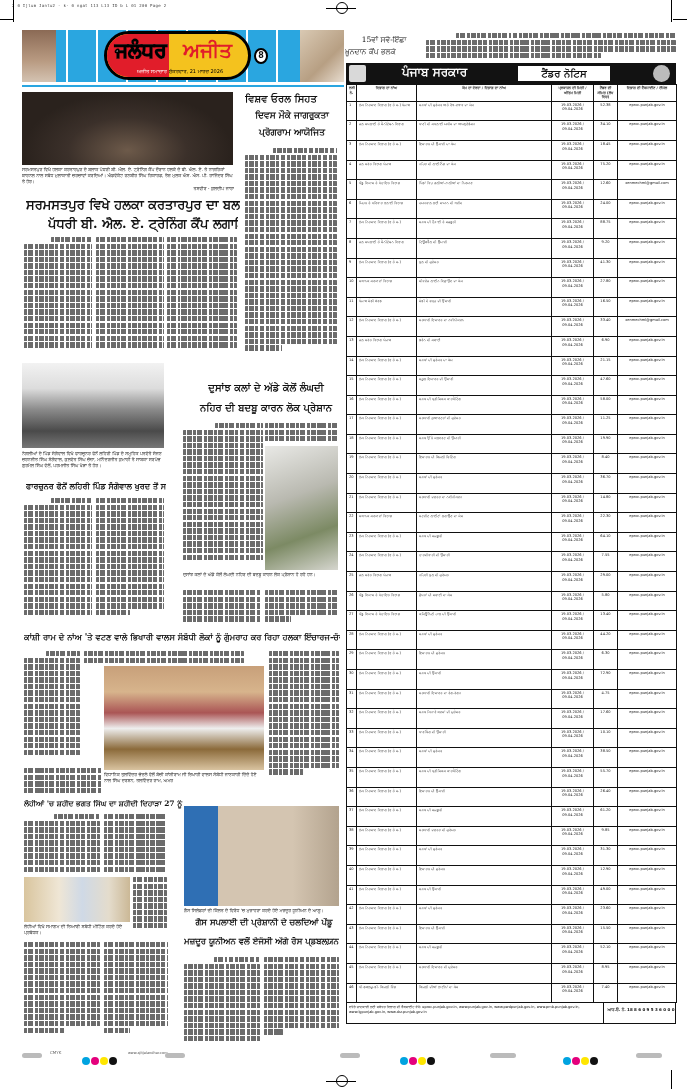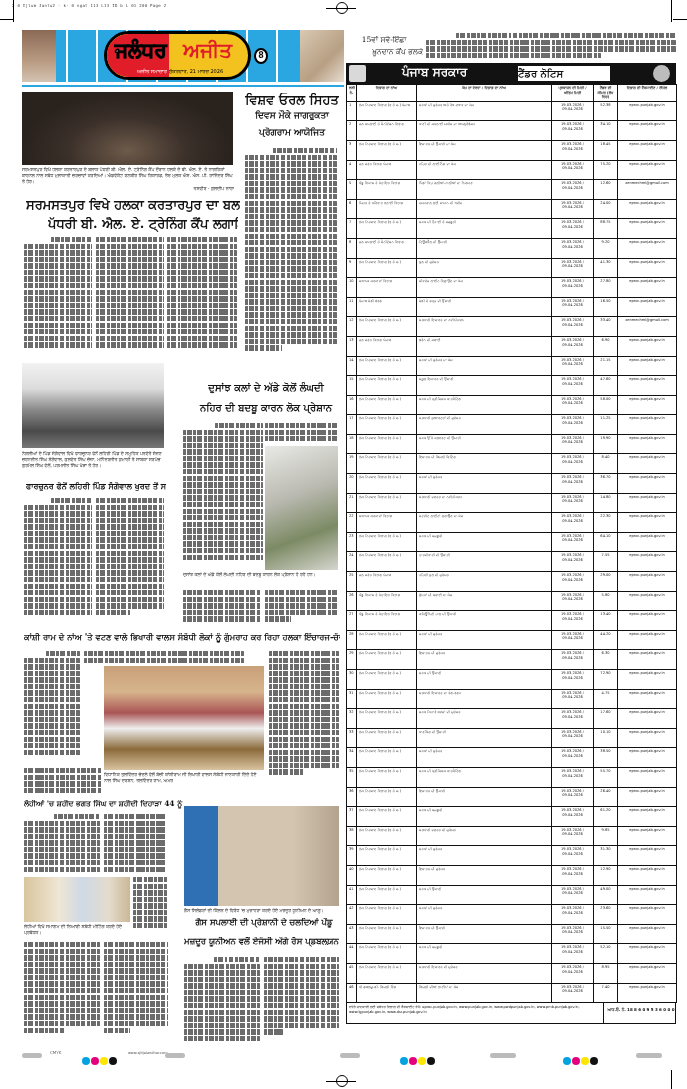--- a/index.html
+++ b/index.html
@@ -32,21 +32,21 @@
   .ph1{background:radial-gradient(ellipse at 50% 80%,#6d5a4a,#3b302a 40%,#2a221d 70%),#2a221d}
   .ph2{background:linear-gradient(180deg,#f2f2f2 0,#dcdcdc 30%,#8a8a8a 55%,#4a4a4a 80%,#777 100%)}
   .ph3{background:linear-gradient(160deg,#e9e9e6,#b9b9b0 40%,#7c8a64 70%,#d6d6cf)}
   .ph4{background:linear-gradient(180deg,#c8a07a 0,#d7b48c 25%,#a55 45%,#eee 60%,#8b6a3a 80%,#d9c3a0 100%)}
   .ph5{background:linear-gradient(90deg,#2f6fb4 0 22%,#d4c5b1 22% 70%,#b3a38e 100%)}
   .ph6{background:linear-gradient(90deg,#d9c59e 0,#efe6d5 33%,#cfd9e6 55%,#e4dccc 80%,#cbb896 100%)}
   .tender-head{left:346px;top:63px;width:330px;height:21px;background:#121212}
   .tender-logo-l{position:absolute;left:3px;top:2px;width:17px;height:17px;background:#d9d9d9;border-radius:2px}
   .tender-logo-r{position:absolute;right:6px;top:2px;width:17px;height:17px;background:#bcbcbc;border-radius:50%}
   .tender-title{position:absolute;left:56px;top:2px;font-size:12px;font-weight:bold;color:#fff;font-family:"DejaVu Serif",serif}
-  .tender-badge{position:absolute;left:172px;top:3px;width:92px;height:15px;background:#fff;font-size:10px;font-weight:bold;text-align:left;line-height:15px;font-family:"DejaVu Serif",serif}
+  .tender-badge{position:absolute;left:172px;top:3px;width:92px;height:15px;background:#fff;font-size:10px;font-weight:bold;text-align:center;line-height:15px;font-family:"DejaVu Serif",serif}
   .tbl{left:346px;top:84px;width:330px;height:918px;border:1px solid #111;border-collapse:collapse;table-layout:fixed}
   .tbl th,.tbl td{border:1px solid #111;font-size:3.6px;line-height:4.6px;vertical-align:top;padding:1px 2px;overflow:hidden;color:#222}
   .tbl th{height:13px;font-weight:bold;text-align:center;font-size:3.6px}
   .tbl td.c{text-align:center}
   .tender-footer{left:346px;top:1002px;width:330px;height:22px;border:1px solid #111;font-size:3.5px;line-height:4.5px}
   .colorbar{height:5px;border-radius:3px;background:#bbb}
   .cmyk{width:8px;height:8px;border-radius:50%;display:inline-block;margin-right:1px}
 </style>
 </head>
 <body>
@@ -133,21 +133,21 @@
     <span></span>
     <span></span>
     <span></span>
     <span></span>
     <span></span>
     <span></span>
     <span></span>
     <span></span>
 </div>
 
-<div class="abs hl" style="left:245px;top:93px;width:94px;font-size:13px;text-align:center">ਵਿਸ਼ਵ ਓਰਲ ਸਿਹਤ</div>
+<div class="abs hl" style="left:245px;top:93px;width:94px;font-size:10px;">ਵਿਸ਼ਵ ਓਰਲ ਸਿਹਤ</div>
 <div class="abs hl" style="left:245px;top:110px;width:94px;font-size:9px;text-align:center">ਦਿਵਸ ਮੌਕੇ ਜਾਗਰੂਕਤਾ</div>
 <div class="abs hl" style="left:245px;top:127px;width:94px;font-size:9px;text-align:center">ਪ੍ਰੋਗਰਾਮ ਆਯੋਜਿਤ</div>
 <div class="abs body-text" style="left:245px;top:148px;width:92px;height:210px">
   <span style="width:70%;margin-left:30%"></span>
     <span></span>
     <span></span>
     <span></span>
     <span></span>
     <span></span>
     <span></span>
@@ -320,21 +320,21 @@
     <span></span>
     <span style="width:50%"></span>
 </div>
 <div class="abs body-text" style="left:24px;top:768px;width:78px;height:28px">
   <span></span>
     <span></span>
     <span></span>
     <span></span>
 </div>
 
-<div class="abs hl" style="left:24px;top:800px;width:160px;font-size:7.5px">ਲੋਹੀਆਂ 'ਚ ਸ਼ਹੀਦ ਭਗਤ ਸਿੰਘ ਦਾ ਸ਼ਹੀਦੀ ਦਿਹਾੜਾ 44 ਨੂੰ</div>
+<div class="abs hl" style="left:24px;top:800px;width:160px;font-size:7.5px">ਲੋਹੀਆਂ 'ਚ ਸ਼ਹੀਦ ਭਗਤ ਸਿੰਘ ਦਾ ਸ਼ਹੀਦੀ ਦਿਹਾੜਾ 27 ਨੂੰ</div>
 <div class="abs body-text" style="left:24px;top:814px;width:76px;height:60px">
   <span style="width:60%;margin-left:40%"></span>
     <span></span>
     <span></span>
     <span></span>
     <span></span>
     <span></span>
     <span></span>
     <span></span>
     <span></span>
@@ -427,21 +427,21 @@
     <span></span>
     <span></span>
     <span></span>
     <span></span>
     <span></span>
     <span></span>
     <span style="width:25%"></span>
 </div>
 
 <div class="abs hl" style="left:345px;top:36px;width:78px;font-size:7.5px;font-weight:normal;text-align:center">15ਵਾਂ ਸਵੈ-ਇੱਛਾ</div>
-<div class="abs hl" style="left:345px;top:48px;width:78px;font-size:7.5px;font-weight:normal;text-align:right">ਖ਼ੂਨਦਾਨ ਕੈਂਪ ਭਲਕੇ</div>
+<div class="abs hl" style="left:345px;top:48px;width:78px;font-size:7.5px;font-weight:normal;text-align:left">ਖ਼ੂਨਦਾਨ ਕੈਂਪ ਭਲਕੇ</div>
 <div class="abs body-text" style="left:426px;top:33px;width:250px;height:28px">
   <span style="width:88%;margin-left:12%"></span>
     <span></span>
     <span></span>
     <span style="width:70%"></span>
 </div>
 
 <div class="abs tender-head">
   <div class="tender-logo-l"></div>
   <div class="tender-title">ਪੰਜਾਬ ਸਰਕਾਰ</div>

